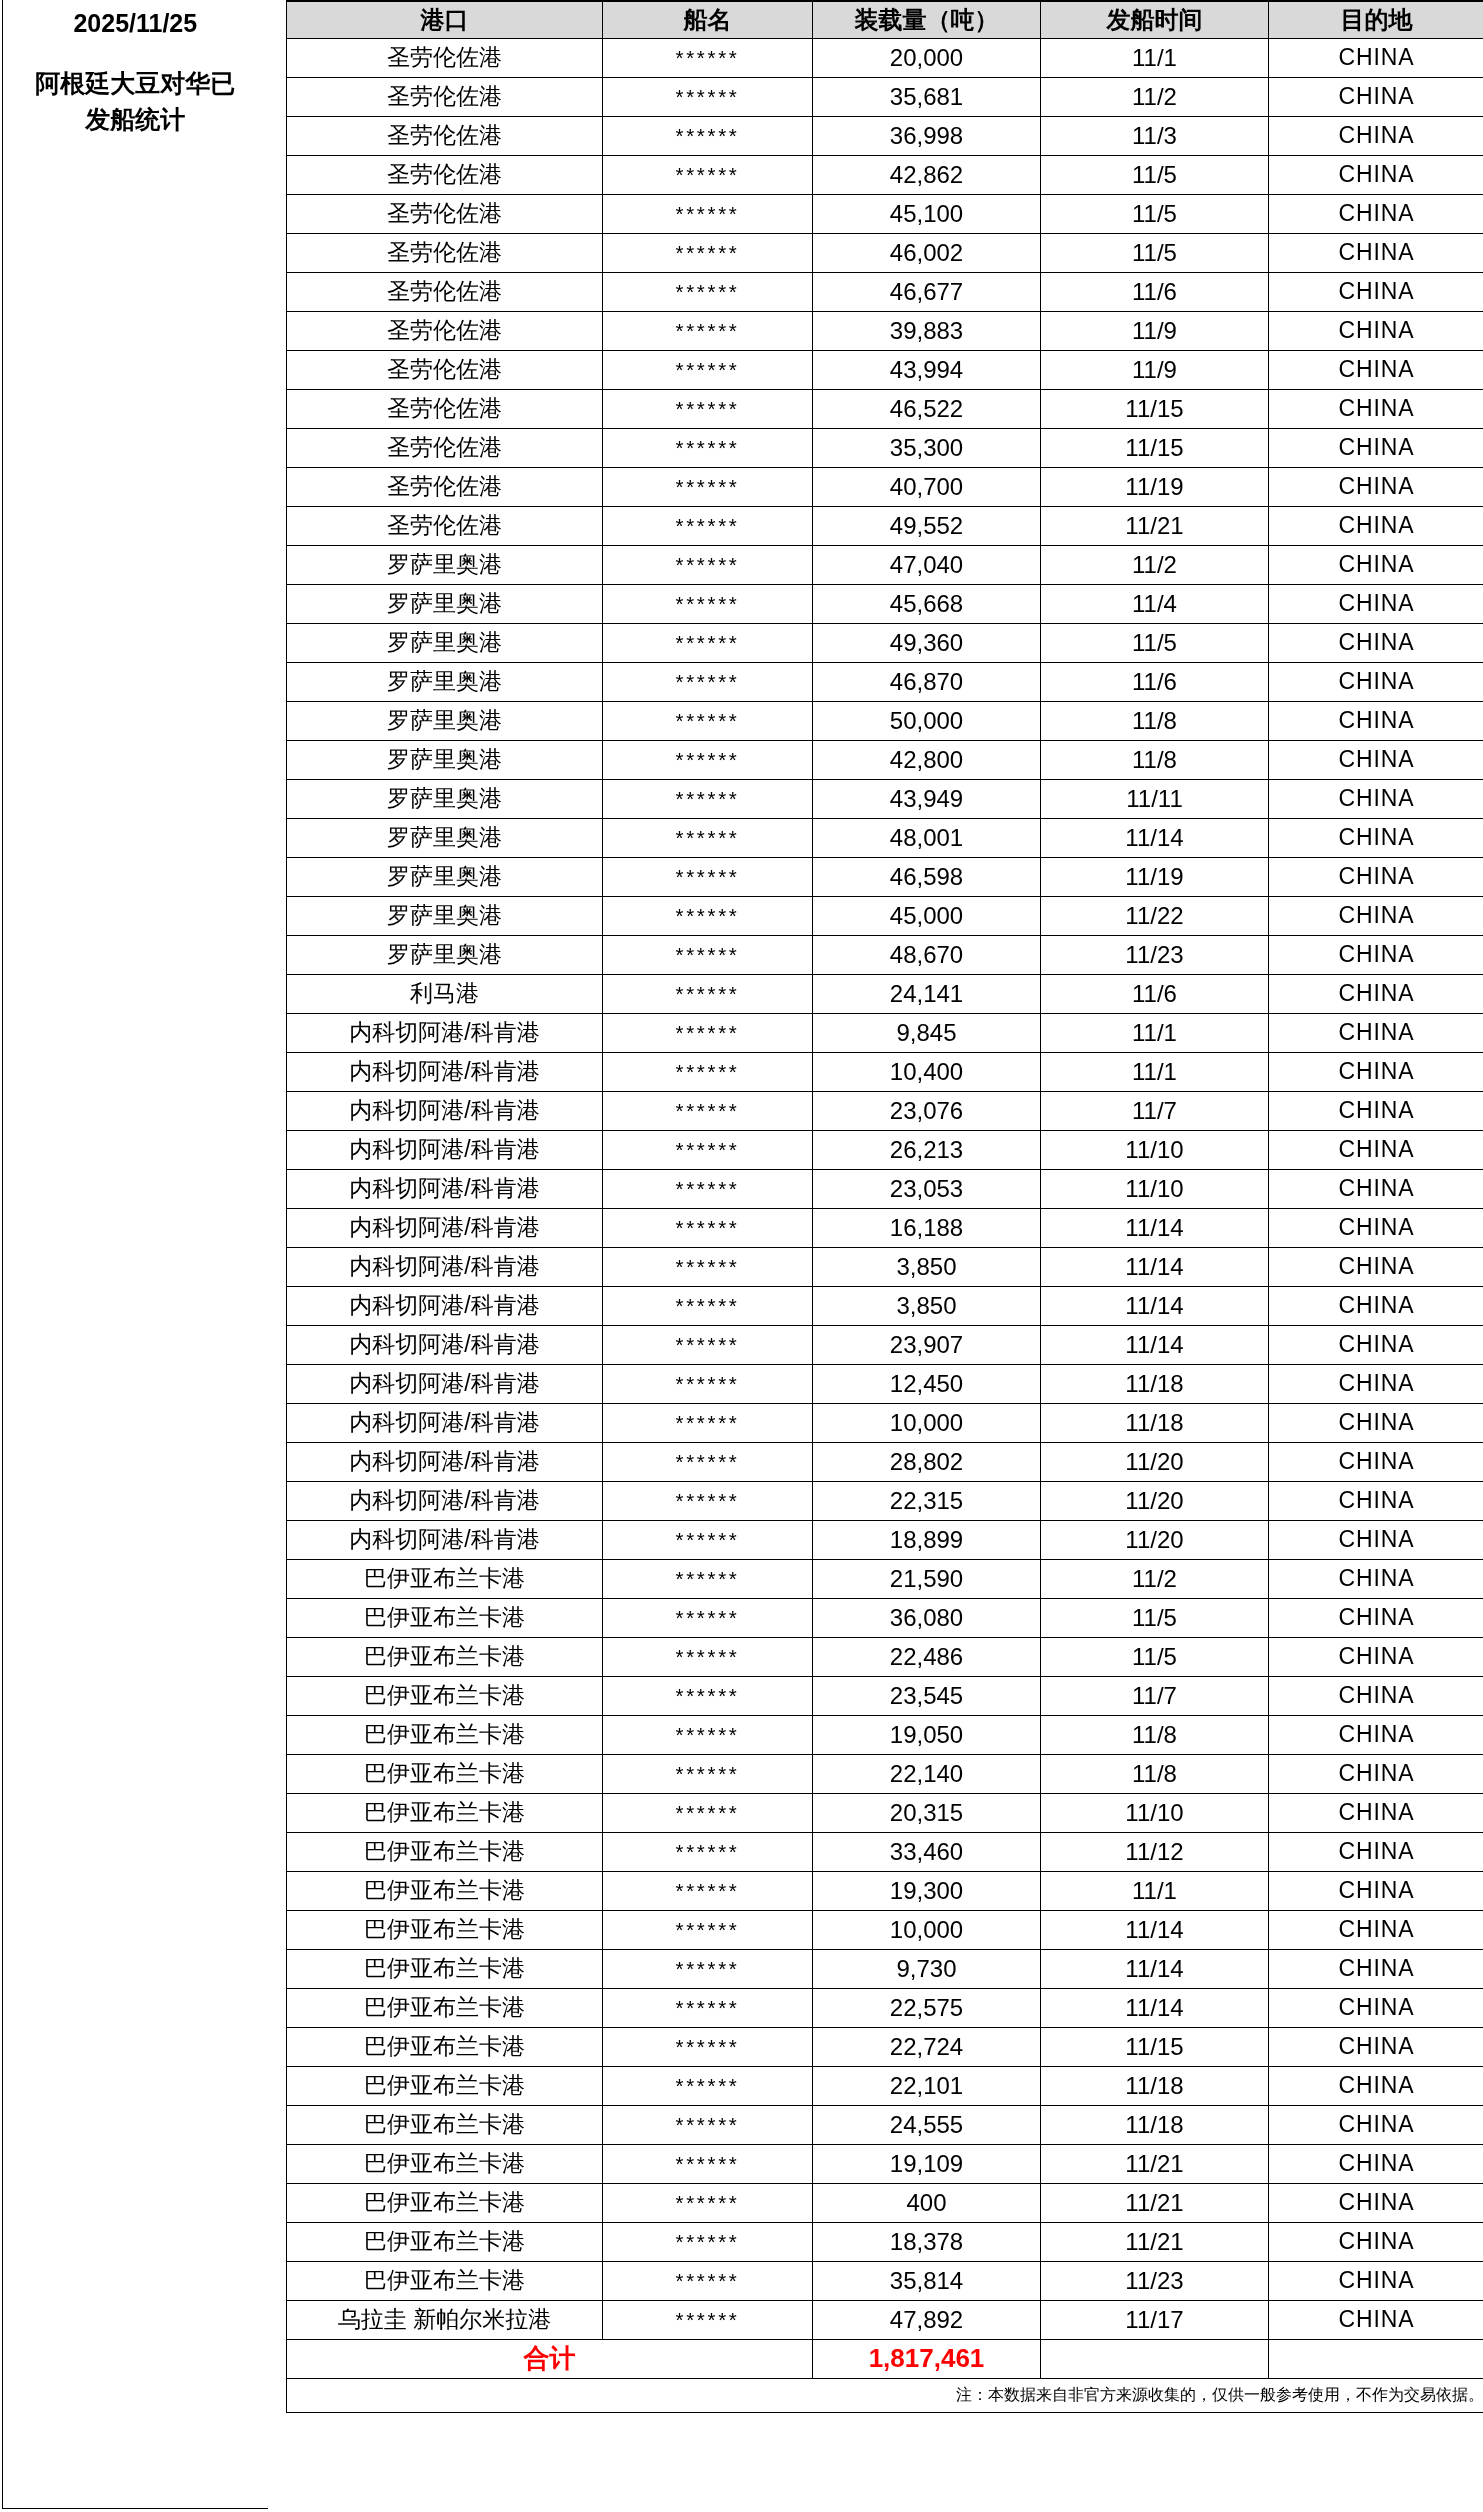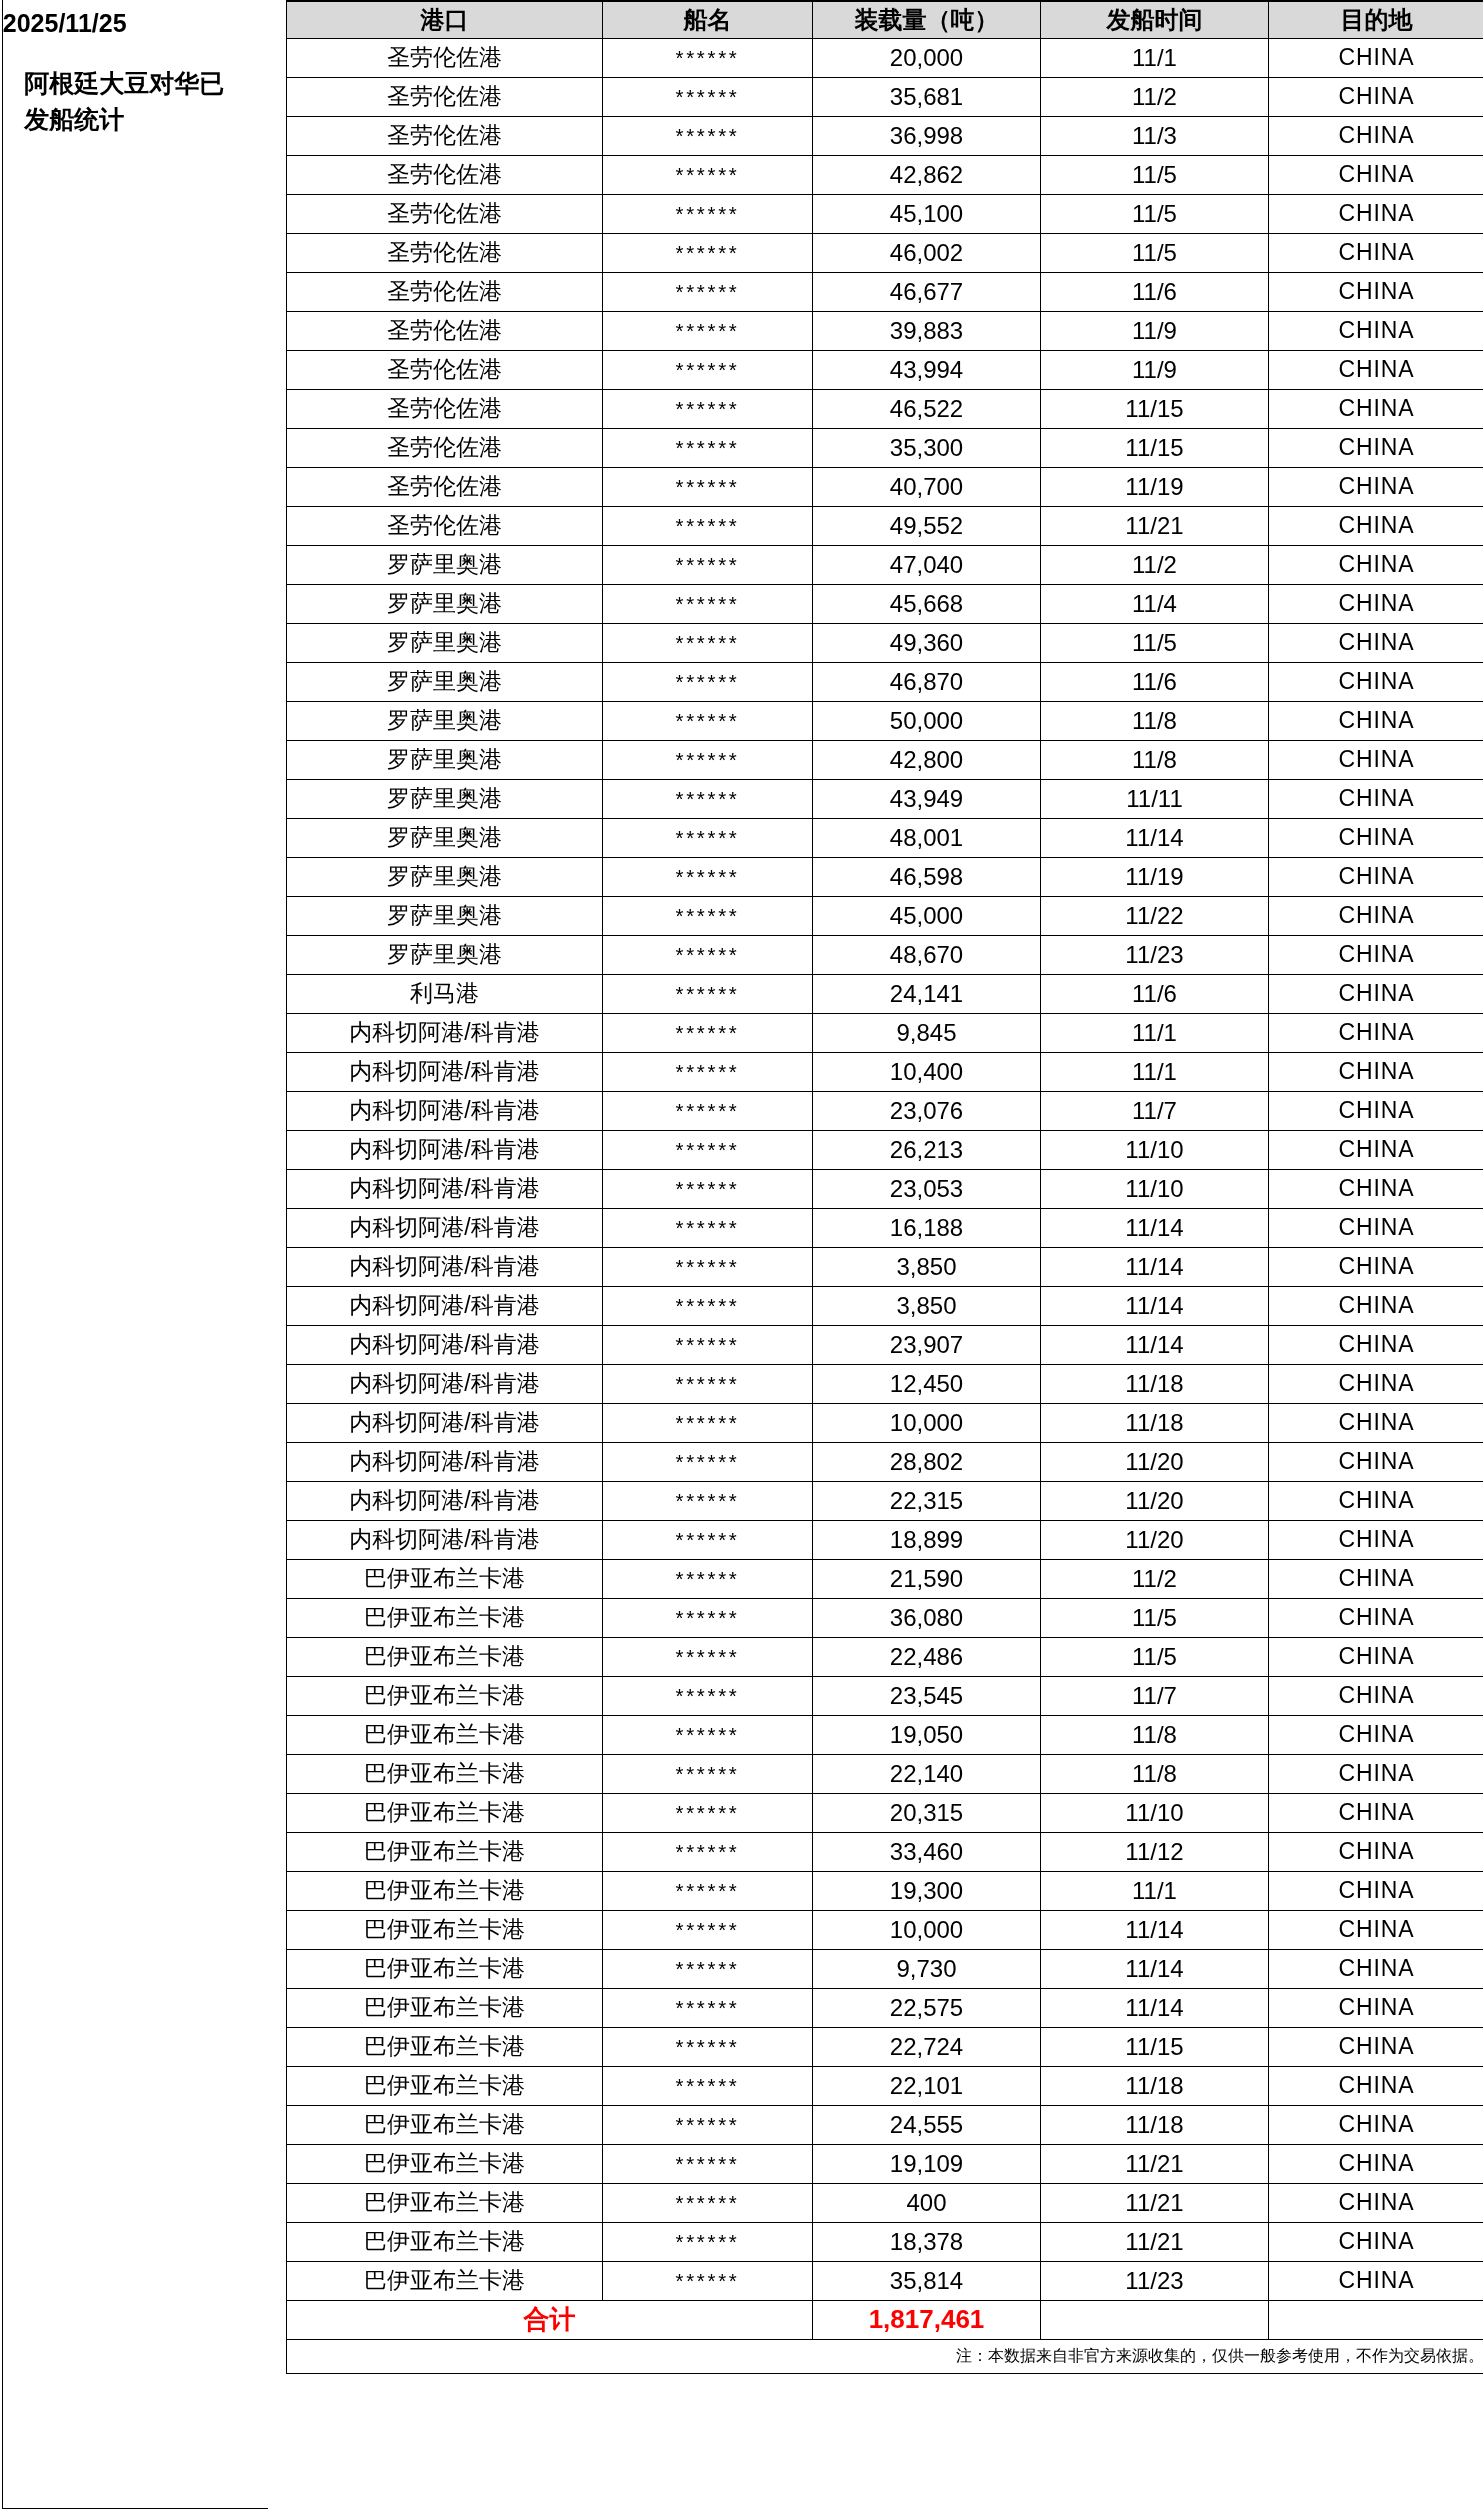--- a/index.html
+++ b/index.html
@@ -13,21 +13,21 @@
   #screen{
     position:relative;width:1484px;height:2512px;background:var(--bg);overflow:hidden;
   }
   
   .title-panel{
     position:absolute;left:1.8px;top:0;width:266px;height:2509px;
     border-left:1.8px solid var(--border);
     border-bottom:1.8px solid var(--border);
     background:var(--bg);
     box-sizing:border-box;
-    text-align:left;
+    text-align:center;
   }
   .title-date{
     margin-top:5.4px;
     font-size:25px;font-weight:bold;line-height:36px;
   }
   .title-text{
     padding:0 21.4px;
     font-size:25px;font-weight:bold;line-height:36px;
     word-break:break-all;
     margin-top:24px;
@@ -491,20 +491,27 @@
           <td class="date">11/21</td>
           <td class="dest">CHINA</td>
         </tr>
         <tr>
           <td class="port">巴伊亚布兰卡港</td>
           <td class="ship">******</td>
           <td class="load">35,814</td>
           <td class="date">11/23</td>
           <td class="dest">CHINA</td>
         </tr>
+        <tr>
+          <td class="port">乌拉圭 新帕尔米拉港</td>
+          <td class="ship">******</td>
+          <td class="load">47,892</td>
+          <td class="date">11/17</td>
+          <td class="dest">CHINA</td>
+        </tr>
       </tbody>
     <tfoot>
       <tr class="total-row">
         <td colspan="2">合计</td>
         <td>1,817,461</td>
         <td></td>
         <td></td>
       </tr>
       <tr class="note-row">
         <td colspan="5" class="note-cell">注：本数据来自非官方来源收集的，仅供一般参考使用，不作为交易依据。</td>

